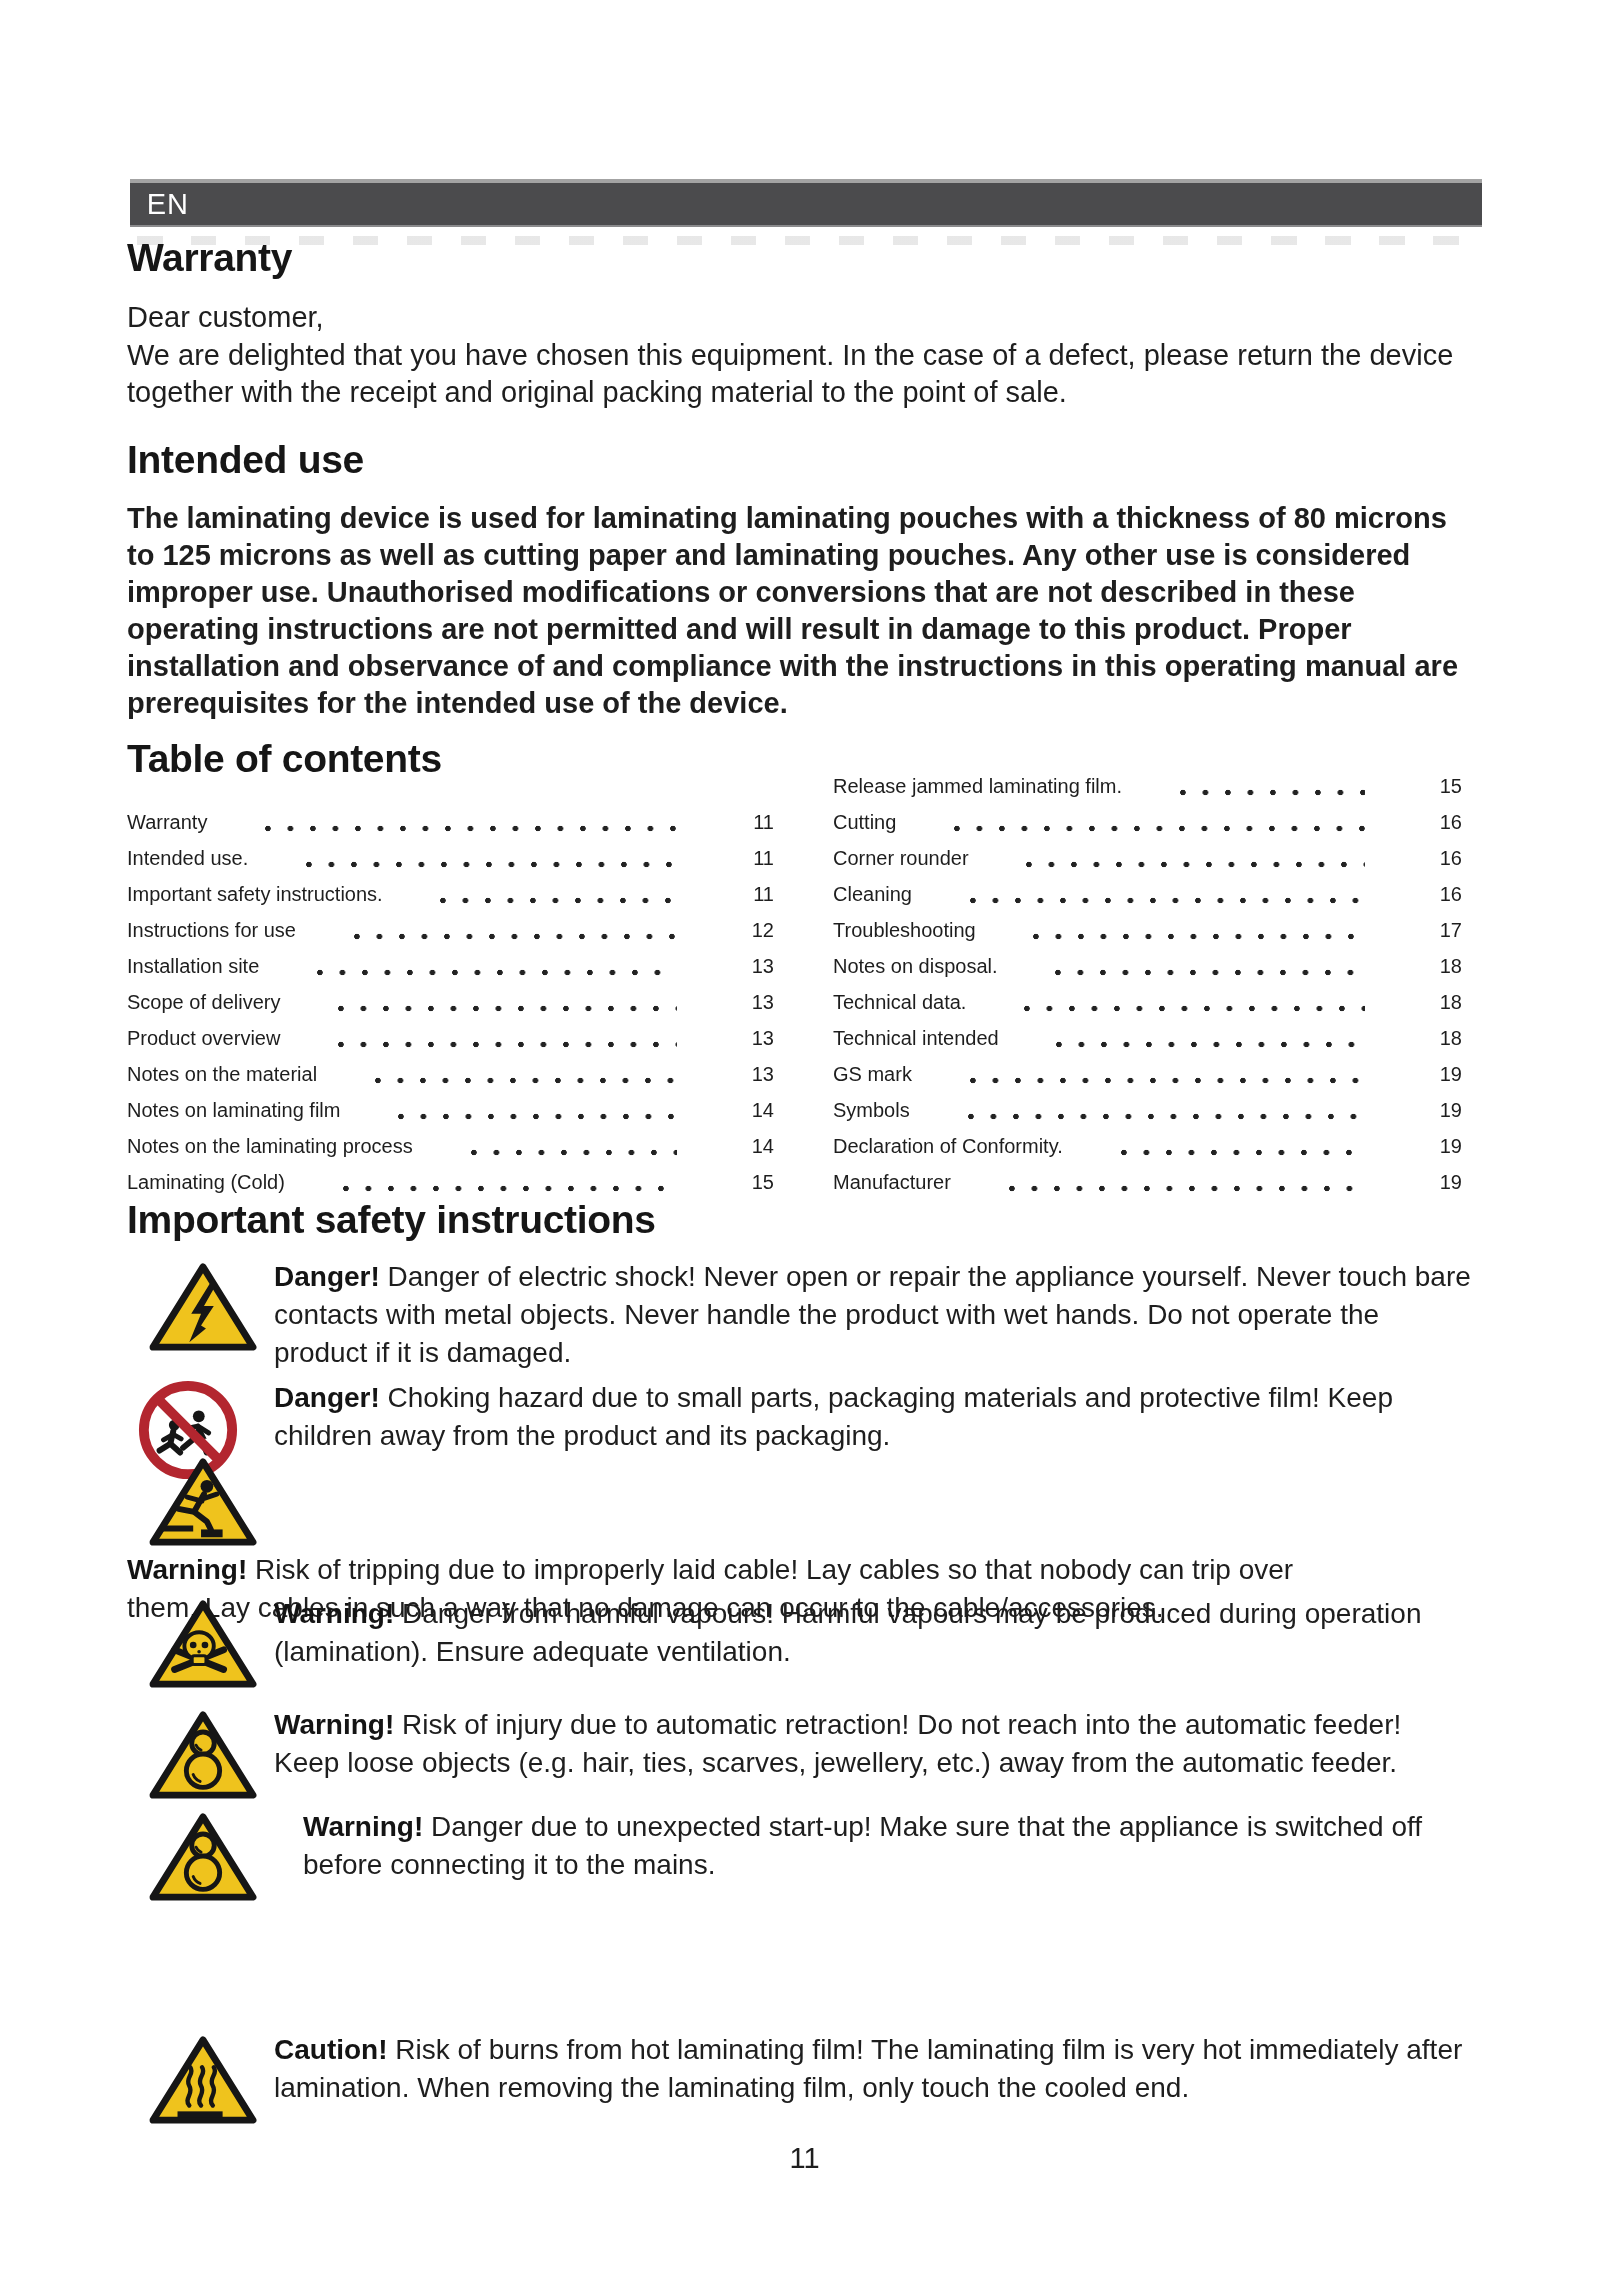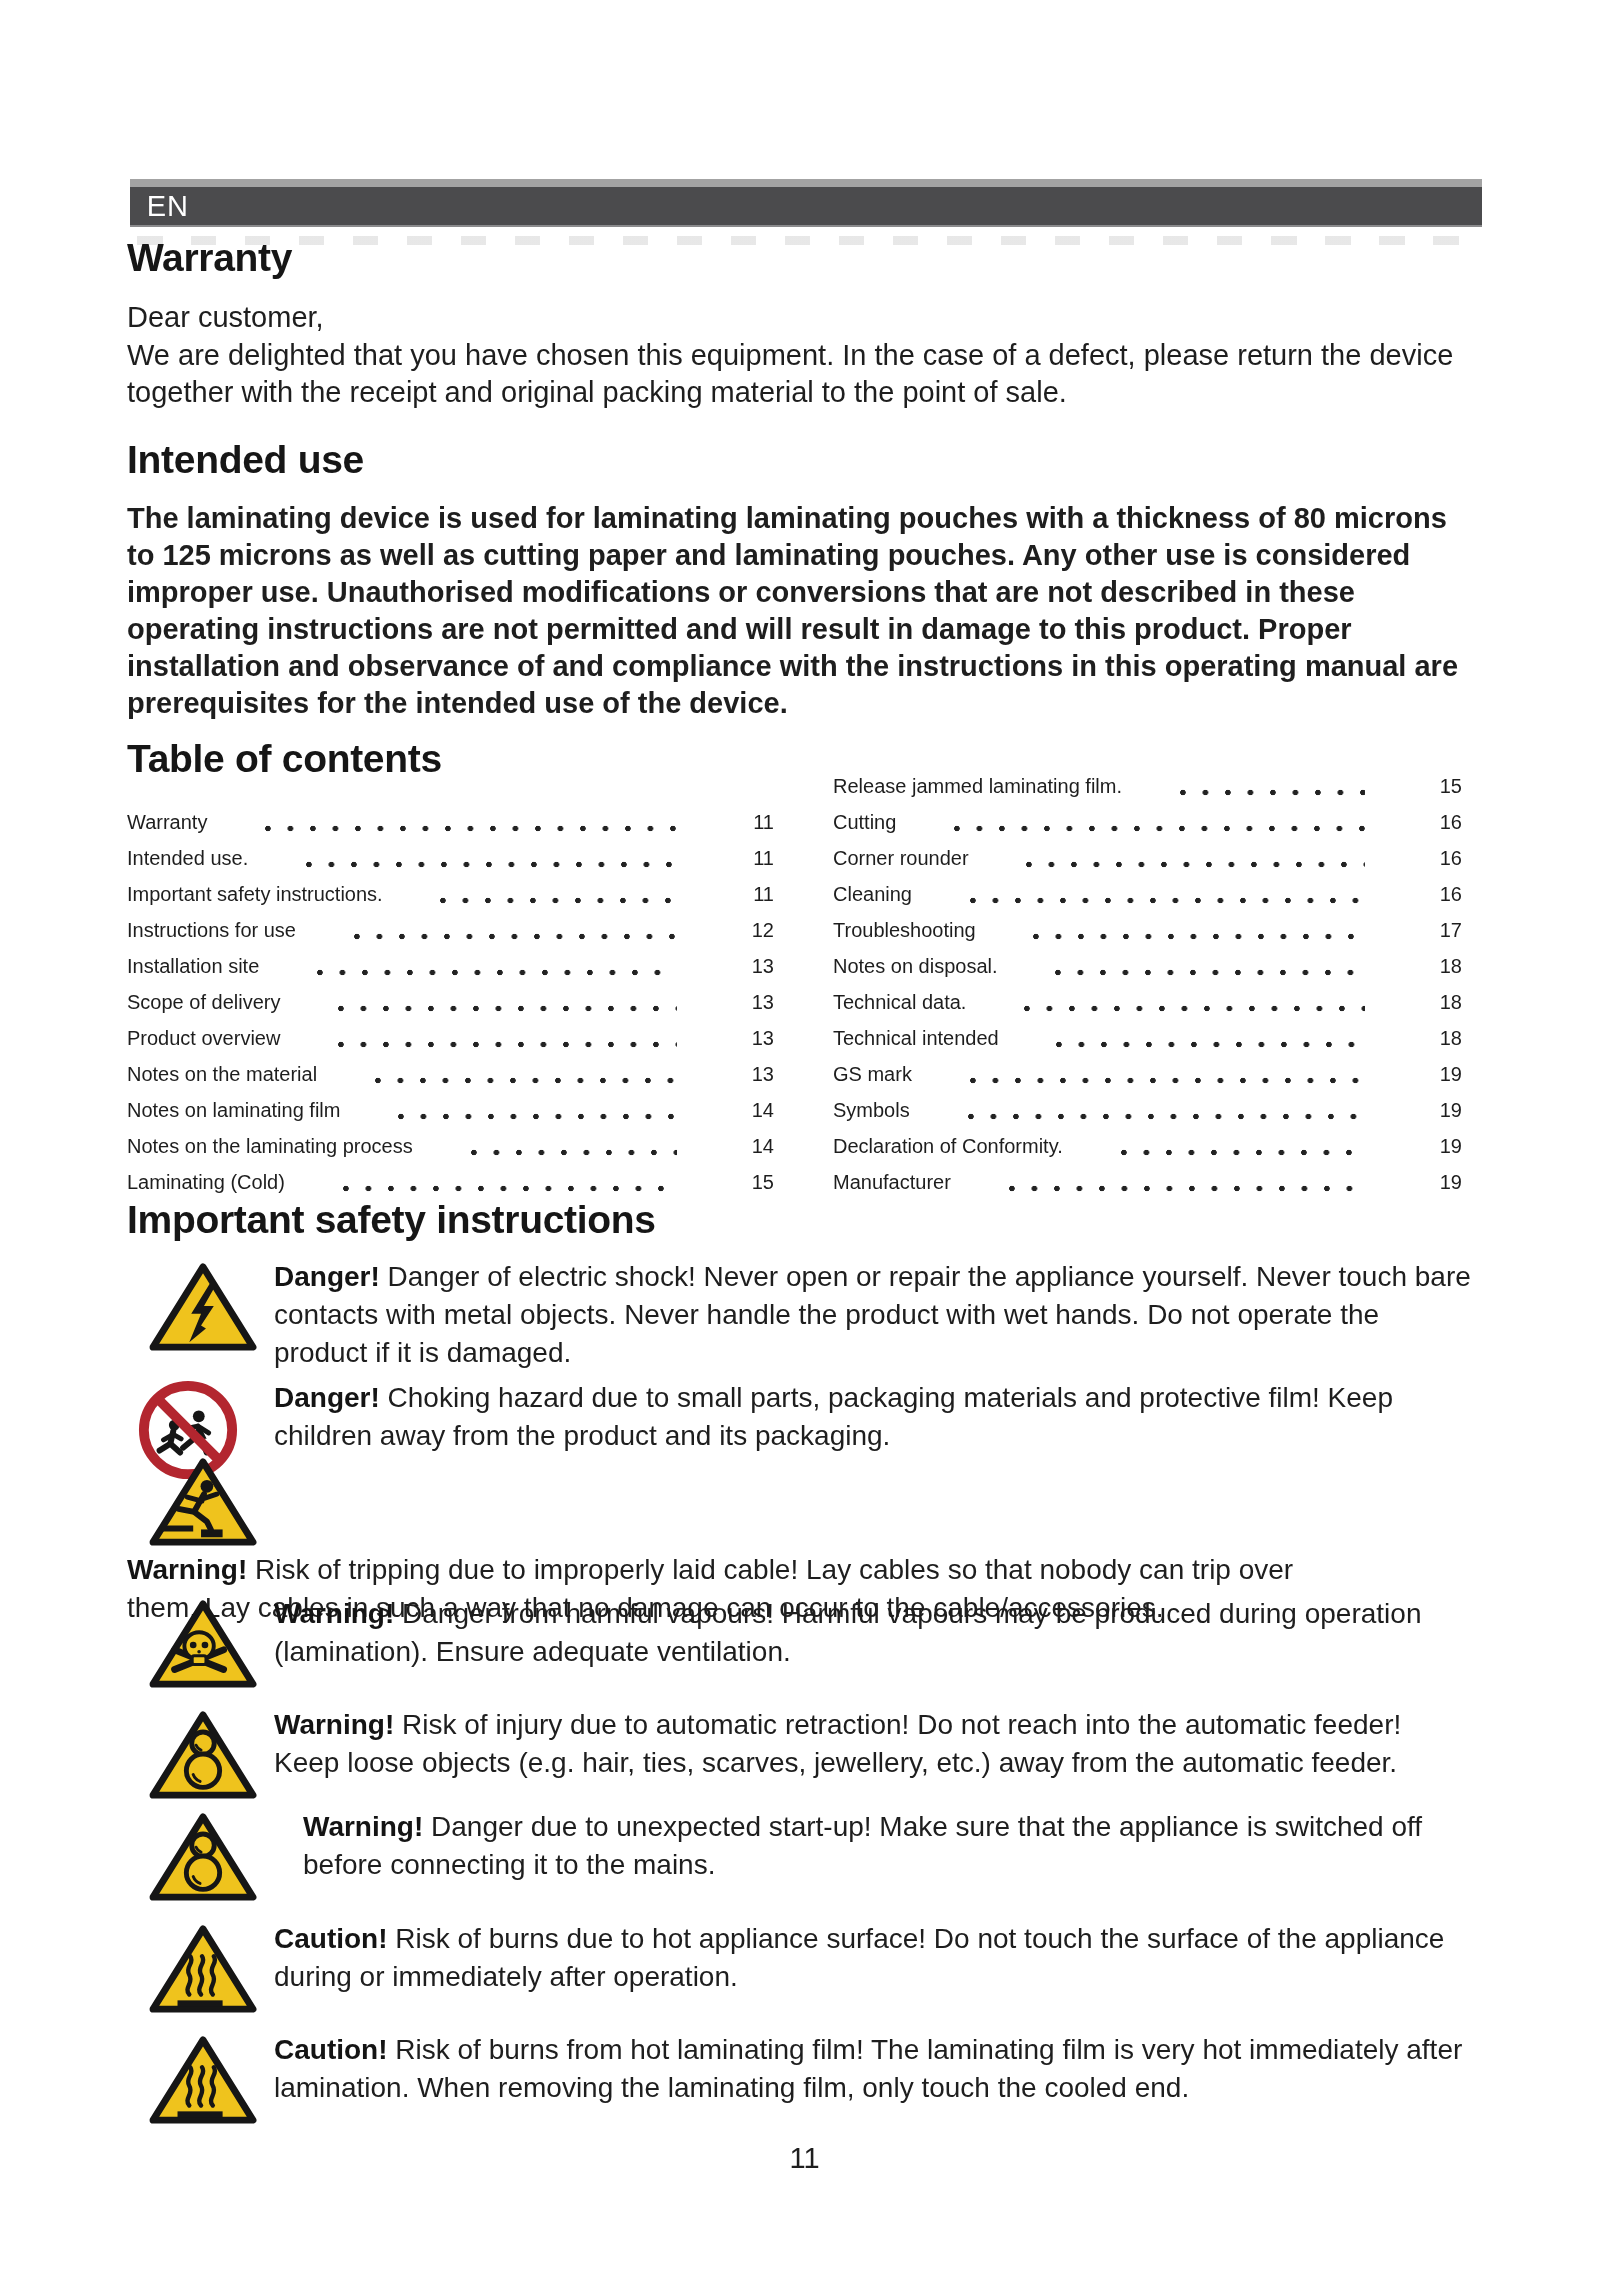--- a/index.html
+++ b/index.html
@@ -8,21 +8,21 @@
     width:1621px;height:2293px;
     background:#ffffff;
     font-family:"Liberation Sans", sans-serif;
     color:#1e1e1e;
     overflow:hidden;
   }
   
   .en-bar{
     position:absolute;left:130px;top:179px;width:1352px;height:48px;
     background:#4b4b4d;
-    border-top:8px solid #a3a3a3;
+    border-top:4px solid #a3a3a3;
     border-bottom:2px solid #8a8a8c;
     box-sizing:border-box;
     display:flex;align-items:center;
     color:#ffffff;font-size:29px;padding-left:16.7px;letter-spacing:1px;
   }
   .scan-artifact{
     position:absolute;left:137px;top:236px;width:1339px;height:8.8px;
     background:repeating-linear-gradient(90deg, rgba(110,110,110,0.16) 0 25.5px, rgba(0,0,0,0) 25.5px 54px);
   }
   h1.sec{
@@ -330,36 +330,27 @@
   <div class="safety-item si-6">
     <span class="safety-icon">
       <svg class="tri-icon" width="110" height="98" viewBox="0 0 112 100">
           <use href="#sym-triangle"></use>
           <use href="#sym-rollers"></use>
         </svg>
     </span>
     <p class="safety-text"><b>Warning!</b><span> Danger due to unexpected start-up! Make sure that the appliance is switched off before connecting it to the mains.</span></p>
   </div>
 
-  <div class="safety-item si-7">
+
+  <div class="safety-item si-8">
     <span class="safety-icon">
       <svg class="tri-icon" width="110" height="98" viewBox="0 0 112 100">
           <use href="#sym-triangle"></use>
           <use href="#sym-heat"></use>
         </svg>
     </span>
-    <p class="safety-text"><b>Caution!</b><span> Risk of burns due to hot appliance surface! Do not touch the surface of the appliance during or immediately after operation.</span></p>
-  </div>
-
-  <div class="safety-item si-8">
-    <span class="safety-icon">
-      <svg class="tri-icon" width="110" height="98" viewBox="0 0 112 100">
-          <use href="#sym-triangle"></use>
-          <use href="#sym-heat"></use>
-        </svg>
-    </span>
     <p class="safety-text"><b>Caution!</b><span> Risk of burns from hot laminating film! The laminating film is very hot immediately after lamination. When removing the laminating film, only touch the cooled end.</span></p>
   </div>
 
   <div class="page-number">11</div>
 
 </div>
 
 
 </body></html>

